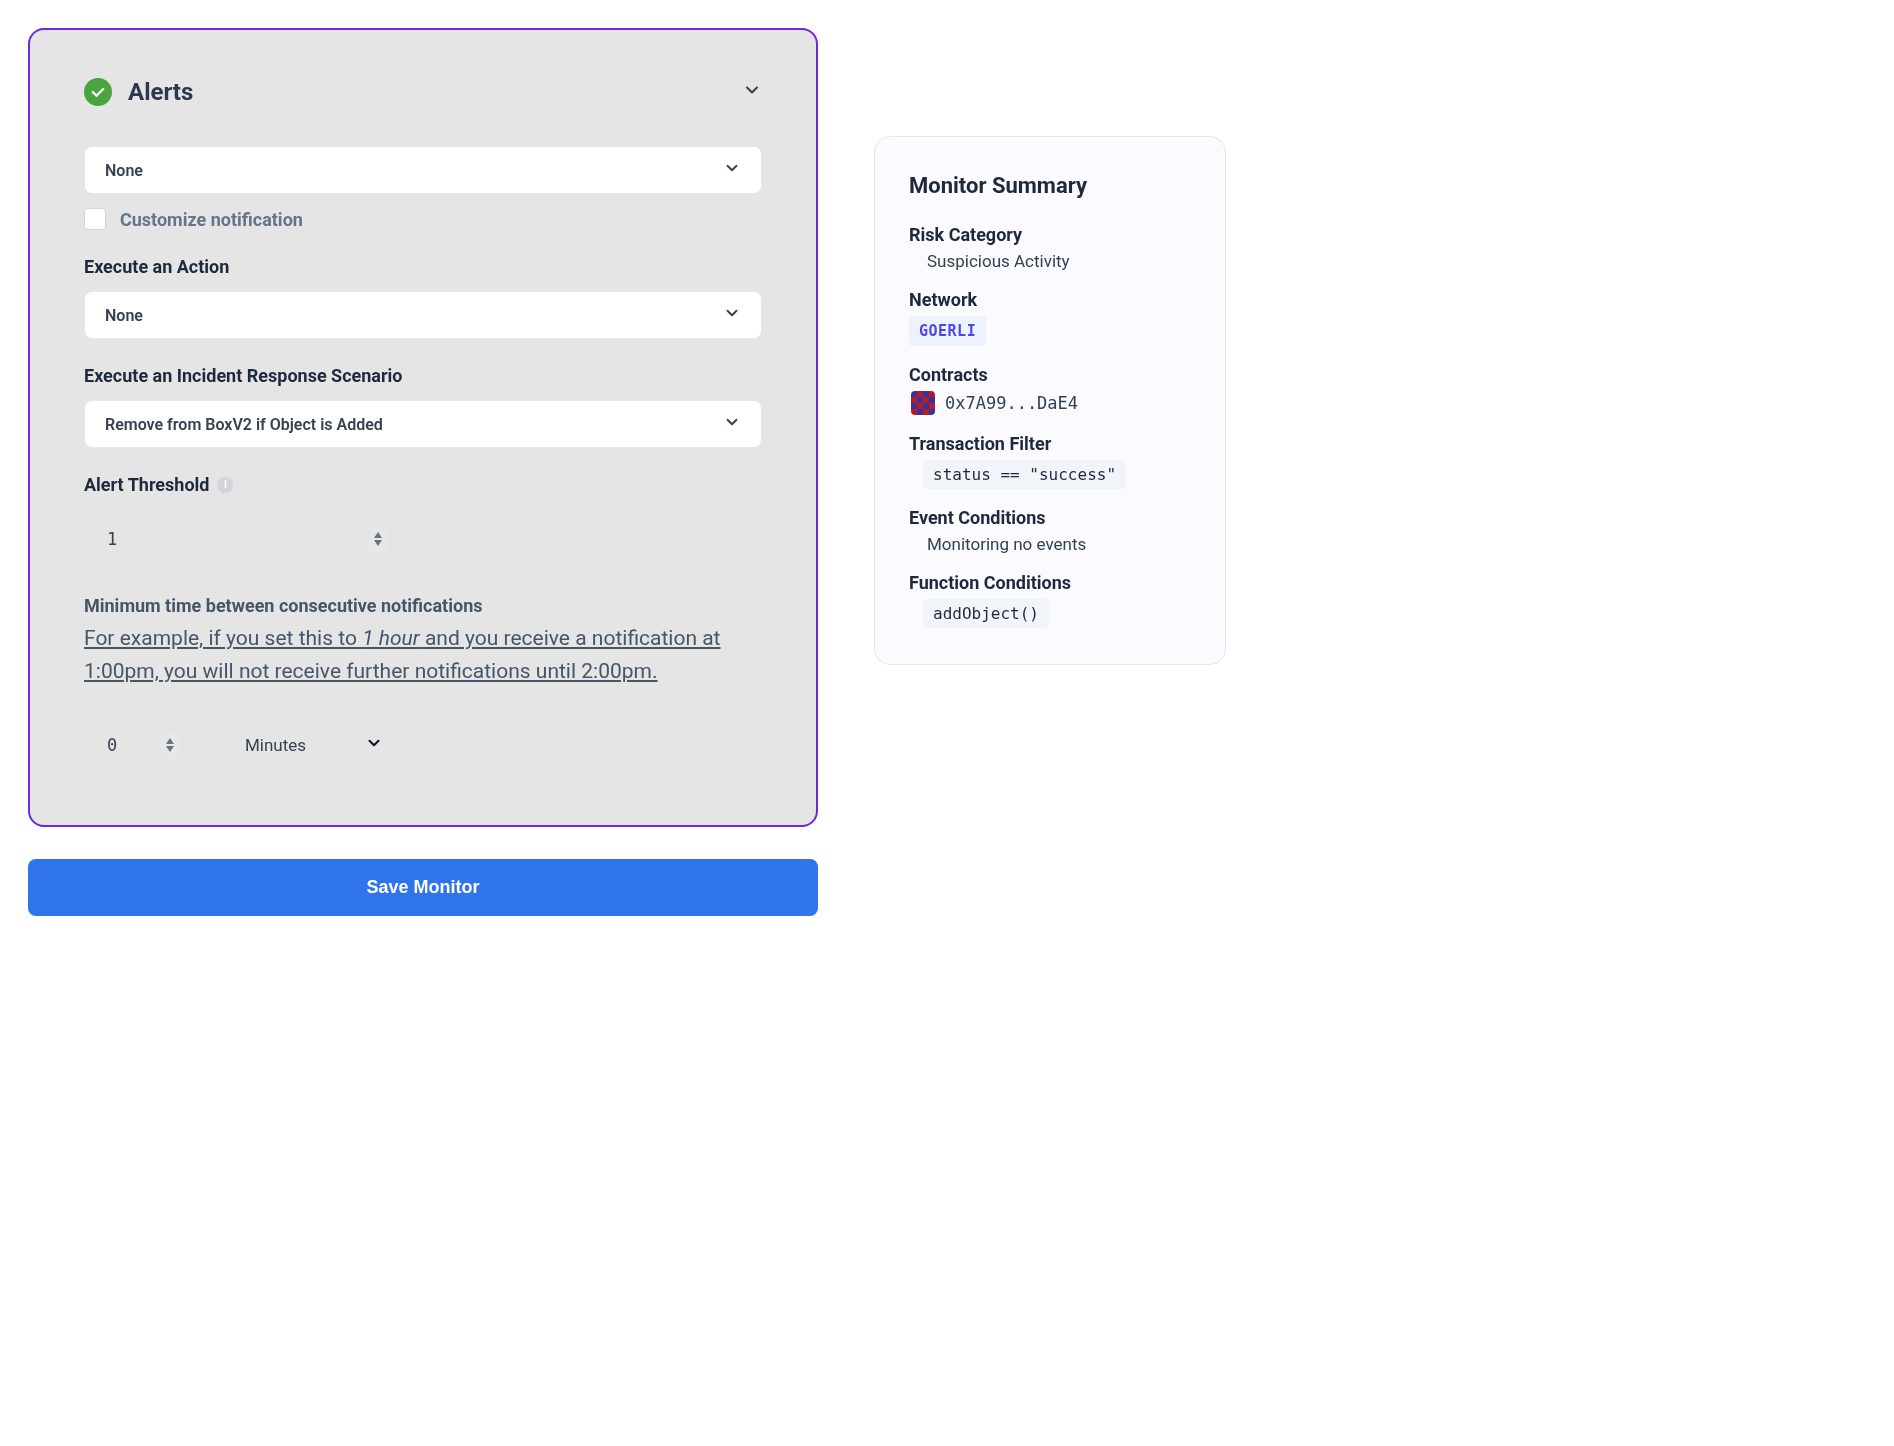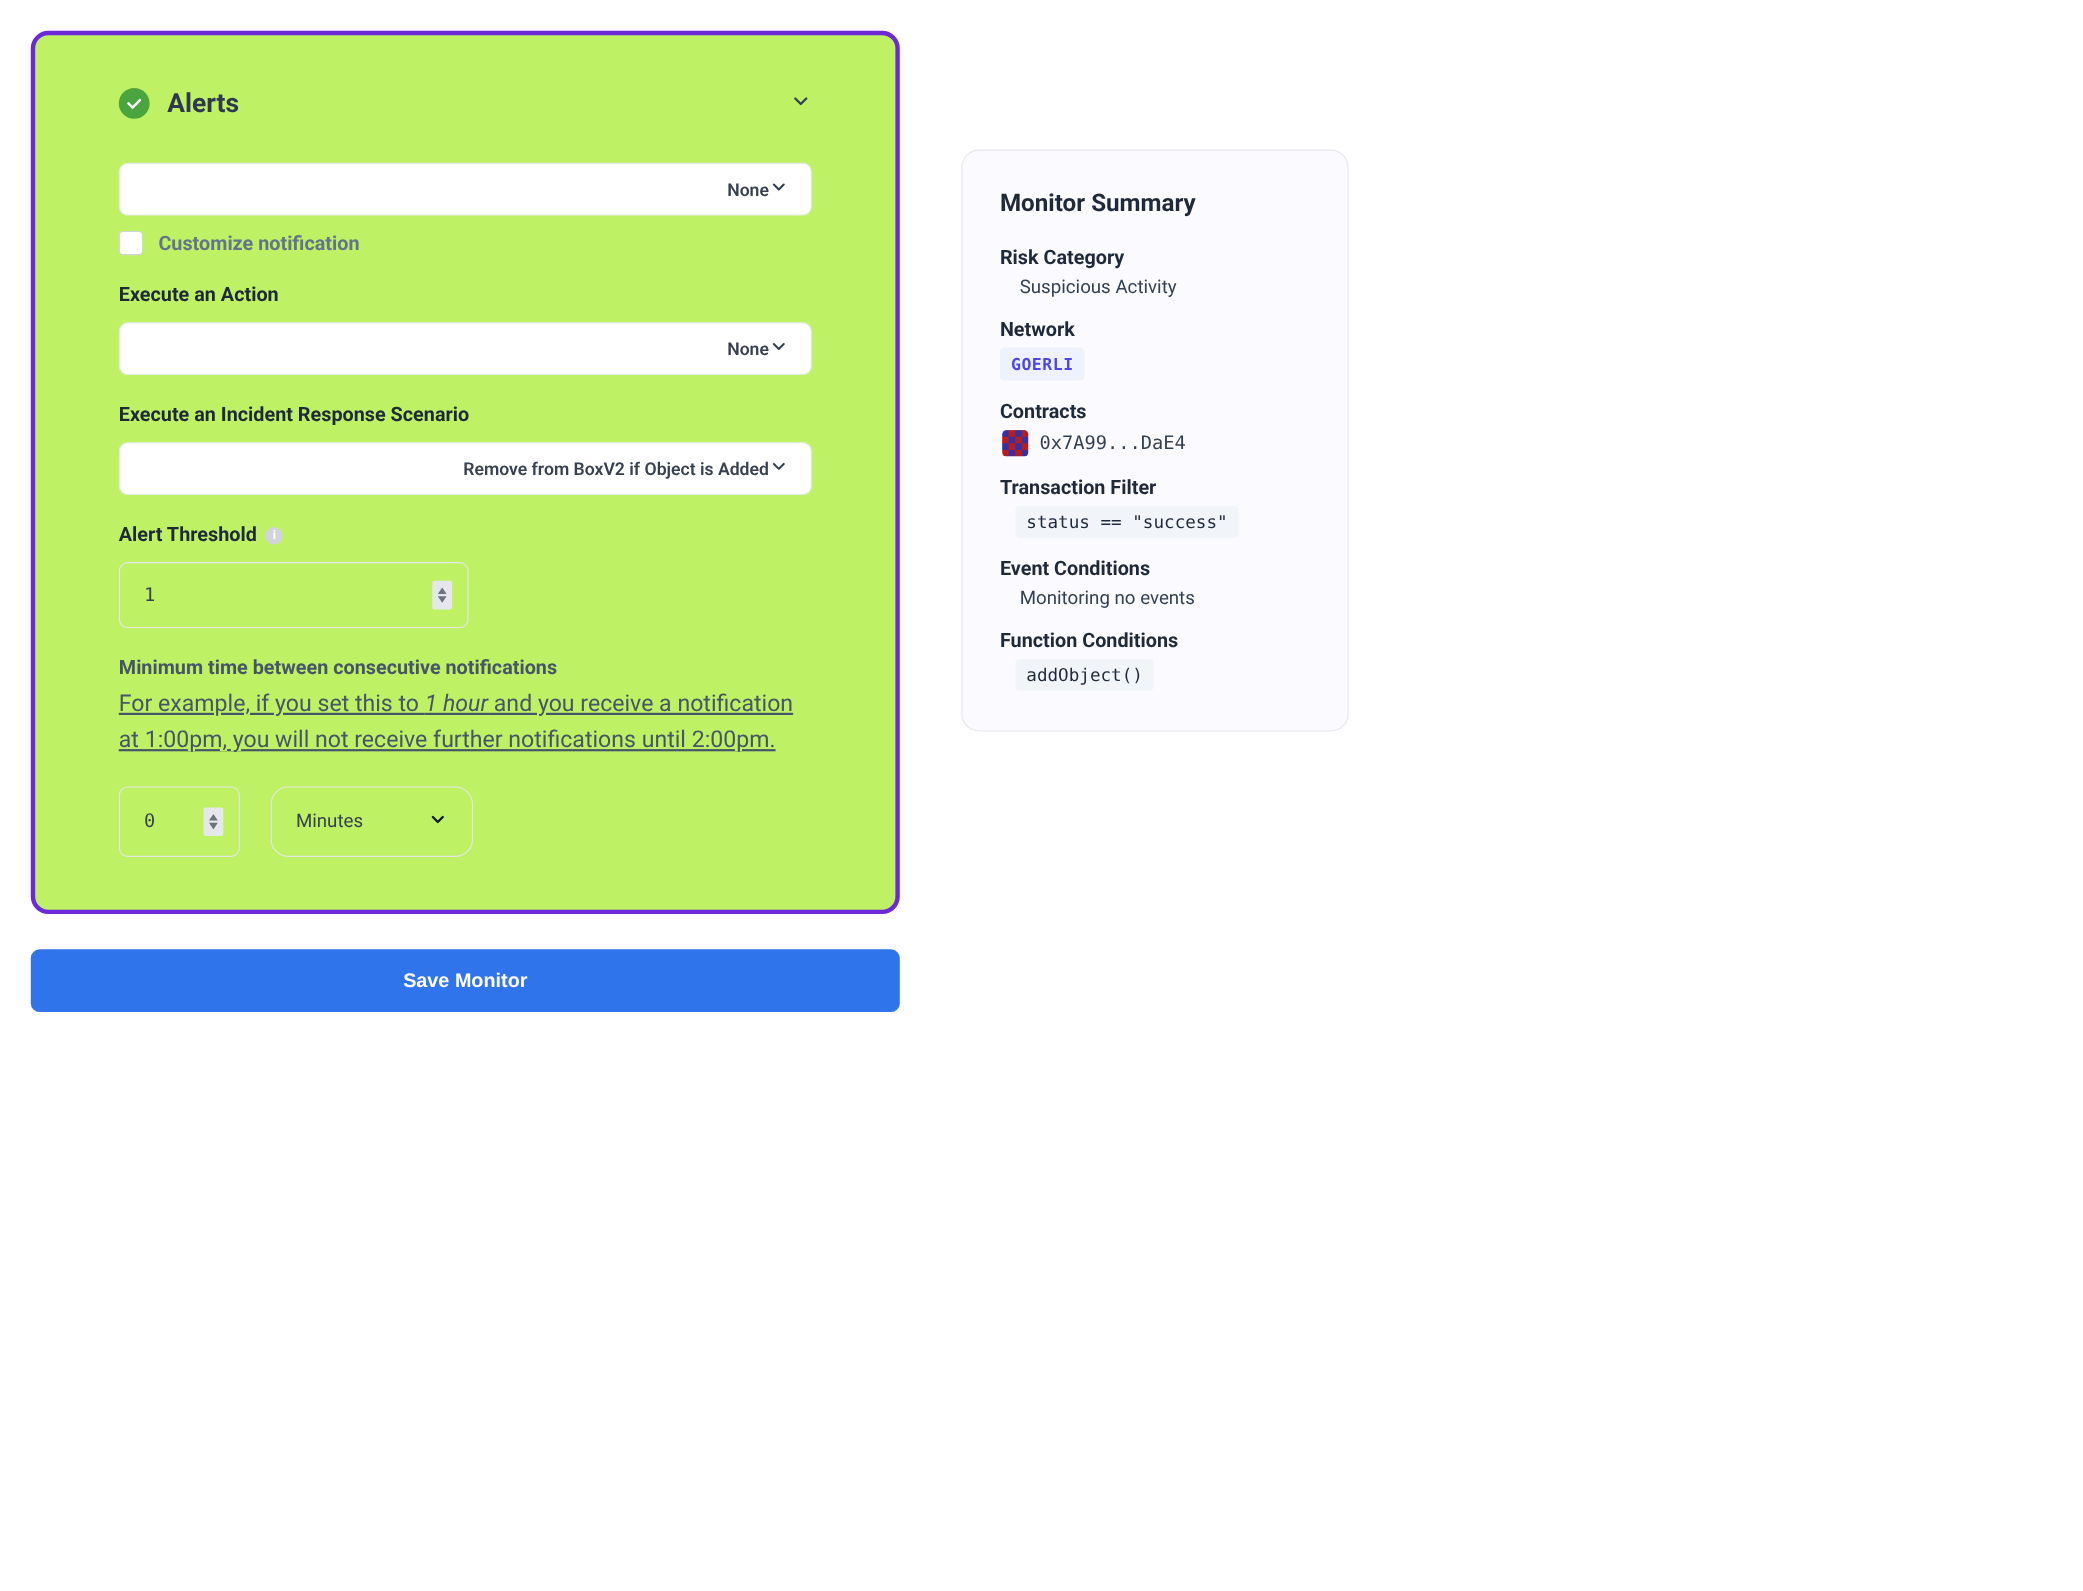--- a/index.html
+++ b/index.html
@@ -16,24 +16,24 @@
     padding: 28px;
     max-width: 1280px;
   }
   .main-col {
     flex: 0 0 790px;
     display: flex;
     flex-direction: column;
     gap: 32px;
   }
   .card {
-    border: 4px solid #6d28d9;
+    border: 2px solid #6d28d9;
     border-radius: 16px;
-    padding: 48px 76px;
-    background: #bef264;
+    padding: 48px 54px;
+    background: #e5e5e5;
   }
   .section-header {
     display: flex;
     align-items: center;
     justify-content: space-between;
     margin-bottom: 40px;
   }
   .section-title-group {
     display: flex;
     align-items: center;
@@ -76,21 +76,21 @@
     align-items: center;
     justify-content: center;
     font-size: 11px;
     font-weight: 700;
     color: #fff;
     font-style: normal;
   }
   .select {
     display: flex;
     align-items: center;
-    justify-content: flex-end;
+    justify-content: space-between;
     border: 1px solid #e5e7eb;
     border-radius: 8px;
     padding: 12px 20px;
     font-size: 16px;
     font-weight: 600;
     color: #374151;
     background: #fff;
     cursor: pointer;
     min-height: 48px;
   }

